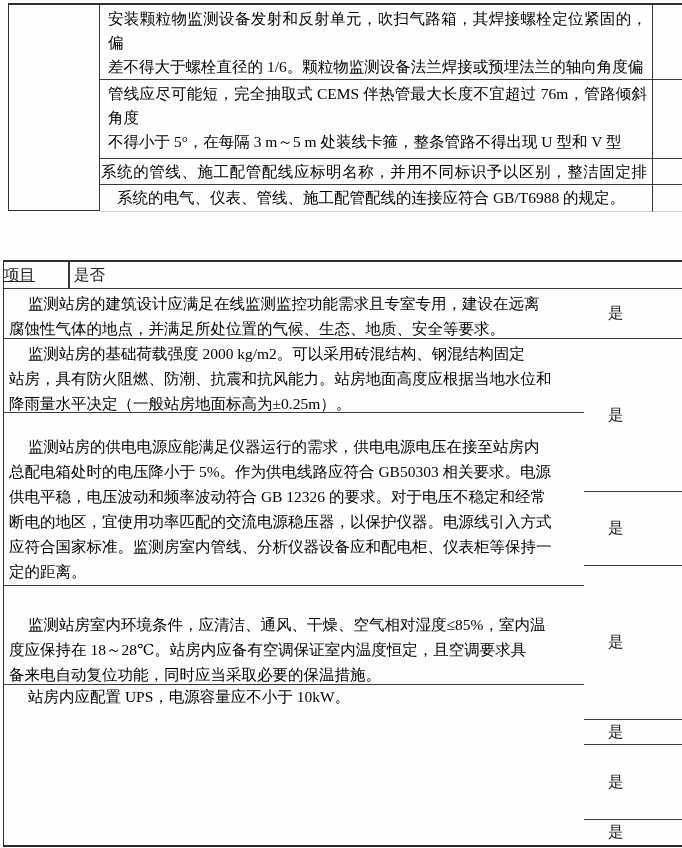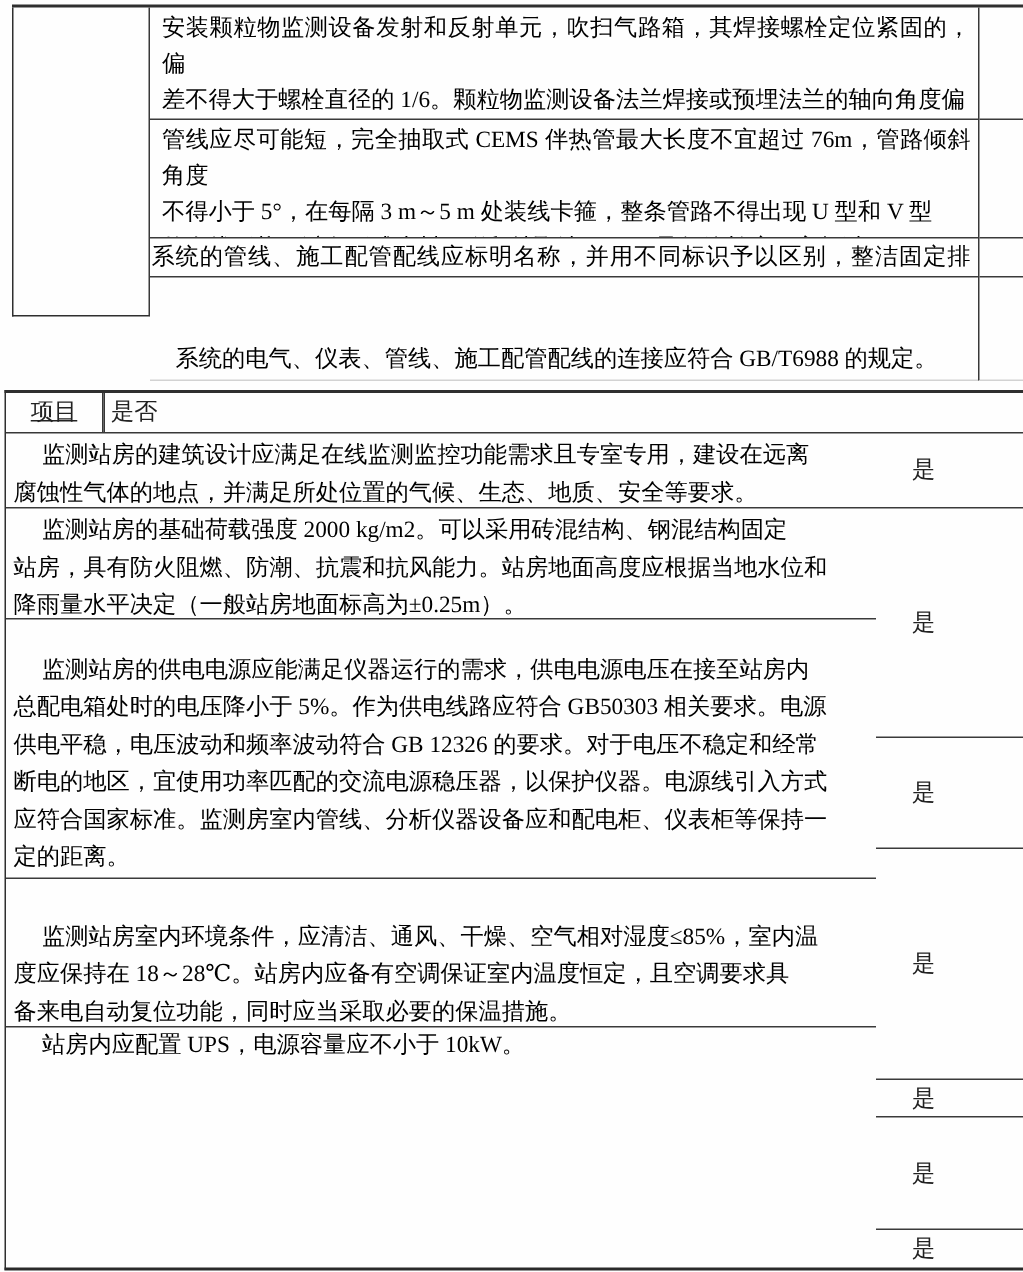--- a/index.html
+++ b/index.html
@@ -16,33 +16,33 @@
   .t1-colM { width:552px; border-bottom:1px solid #d2d2d2; }
   .t1-colR { width:110px; border-left:1.6px solid #383838; border-bottom:1px solid #d2d2d2; }
   .t1 .cell { font-size:15.5px; line-height:24px; padding:2px 5px 0 8px; }
   
   .caption { position:absolute; left:131px; top:236px; font-size:16px; letter-spacing:0.5px; white-space:nowrap; }
   
   .t2 { position:absolute; left:3px; top:260px; width:757px;
         border-left:1.6px solid #2f2f2f; border-right:1.6px solid #2f2f2f;
         border-top:2px solid #2f2f2f; border-bottom:2.5px solid #2a2a2a; }
   .t2-header { display:flex; height:27px; border-bottom:1.4px solid #383838; }
-  .t2-header .h1 { width:65px; border-right:1.4px solid #383838; text-align:center; line-height:25px; font-size:15.5px;text-decoration:underline; }
+  .t2-header .h1 { width:65px; border-right:1.4px solid #383838; text-align:left; line-height:25px; font-size:15.5px;text-decoration:underline; }
   .t2-header .h2 { width:580px; text-align:center; line-height:25px; font-size:15.5px; }
   .t2-header .h3 { width:112px; border-left:1.4px solid #383838; padding-left:4px; line-height:25px; font-size:15.5px; }
   .t2-body { display:flex; }
   .t2-colL { width:65px; height:556px; border-right:1.4px solid #383838; position:relative; }
   .t2-colL .vlabel { position:absolute; top:364px; left:0; width:100%; text-align:center; font-size:13.5px; }
   .t2-colM { width:580px; }
   .t2-colR { width:112px; }
   .t2 .cell { font-size:15.5px; line-height:25px; padding:2px 6px 0 5px; }
   
   .cell { text-align:justify; white-space:pre-wrap; overflow:hidden; color:#000000; }
   .cell.indent { text-indent:19px; }
-  .cell.indent-sm { text-indent:9px;margin-top:42px; }
+  .cell.indent-sm { text-indent:9px; }
   .cell.flush { padding-left:1px; }
   .rcell { display:flex; align-items:center; padding-left:24px; font-size:15.5px; overflow:hidden; color:#212121; }
 </style>
 </head>
 <body>
 
 <div id="page">
 
   <div class="t1">
     <div class="t1-colL"></div>

